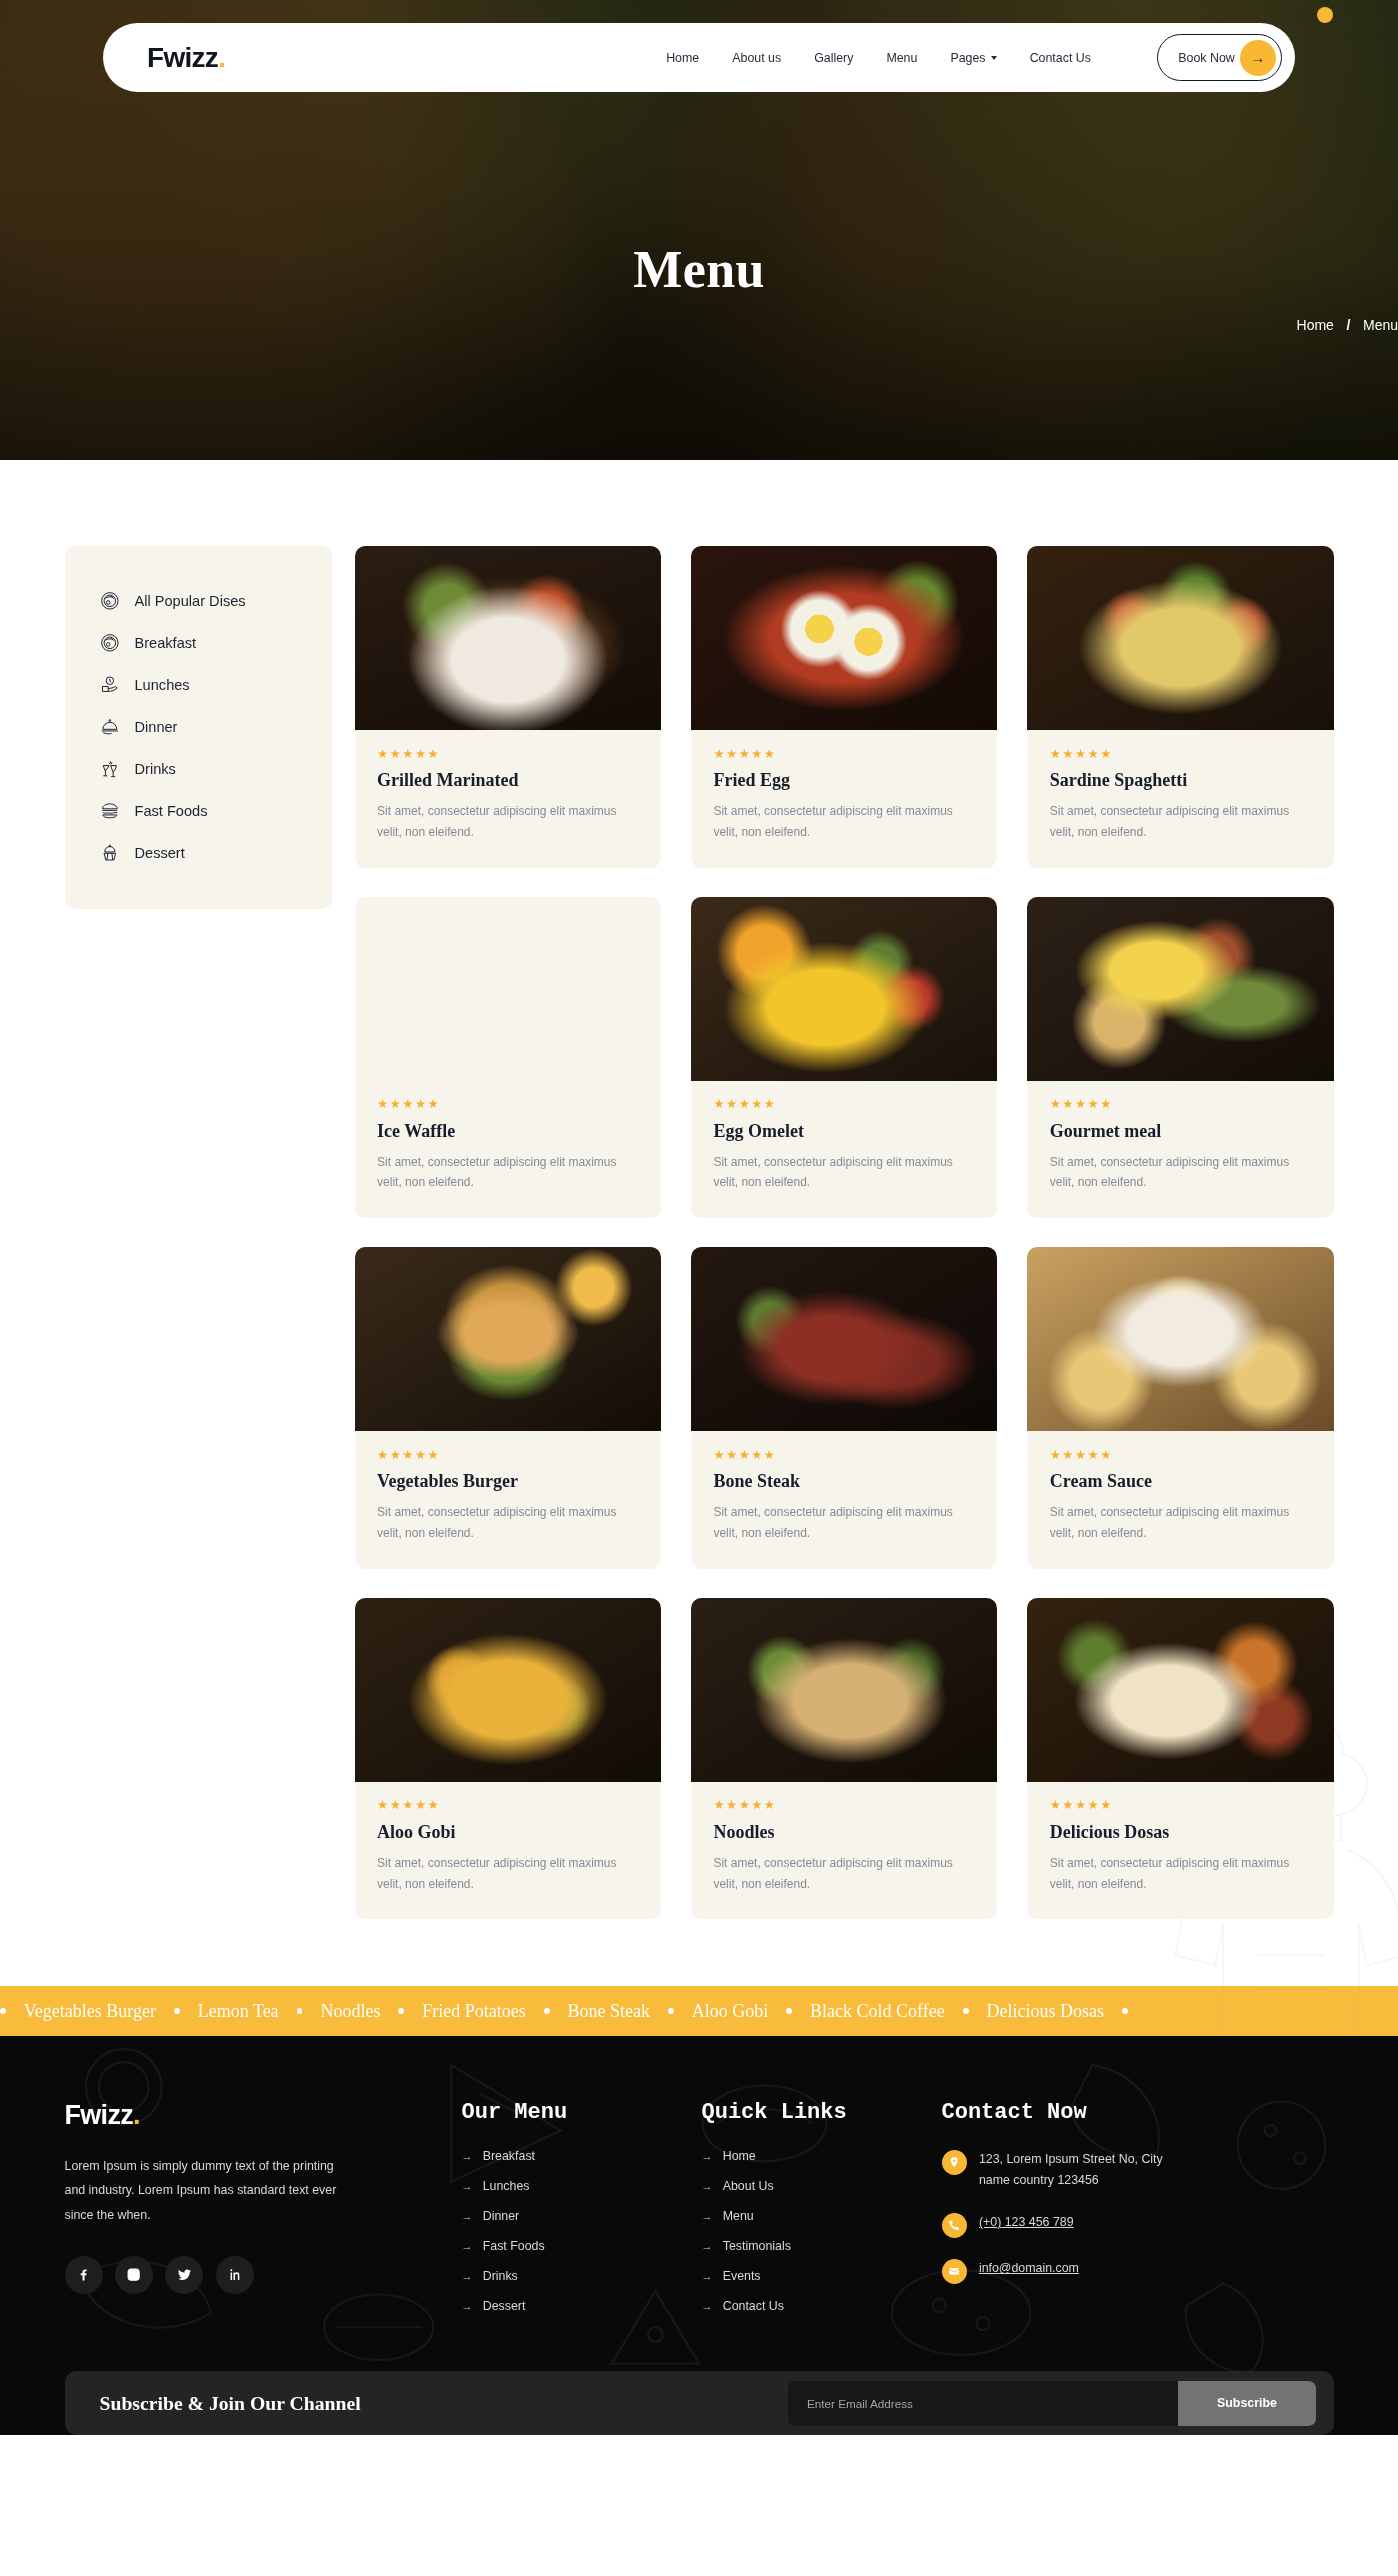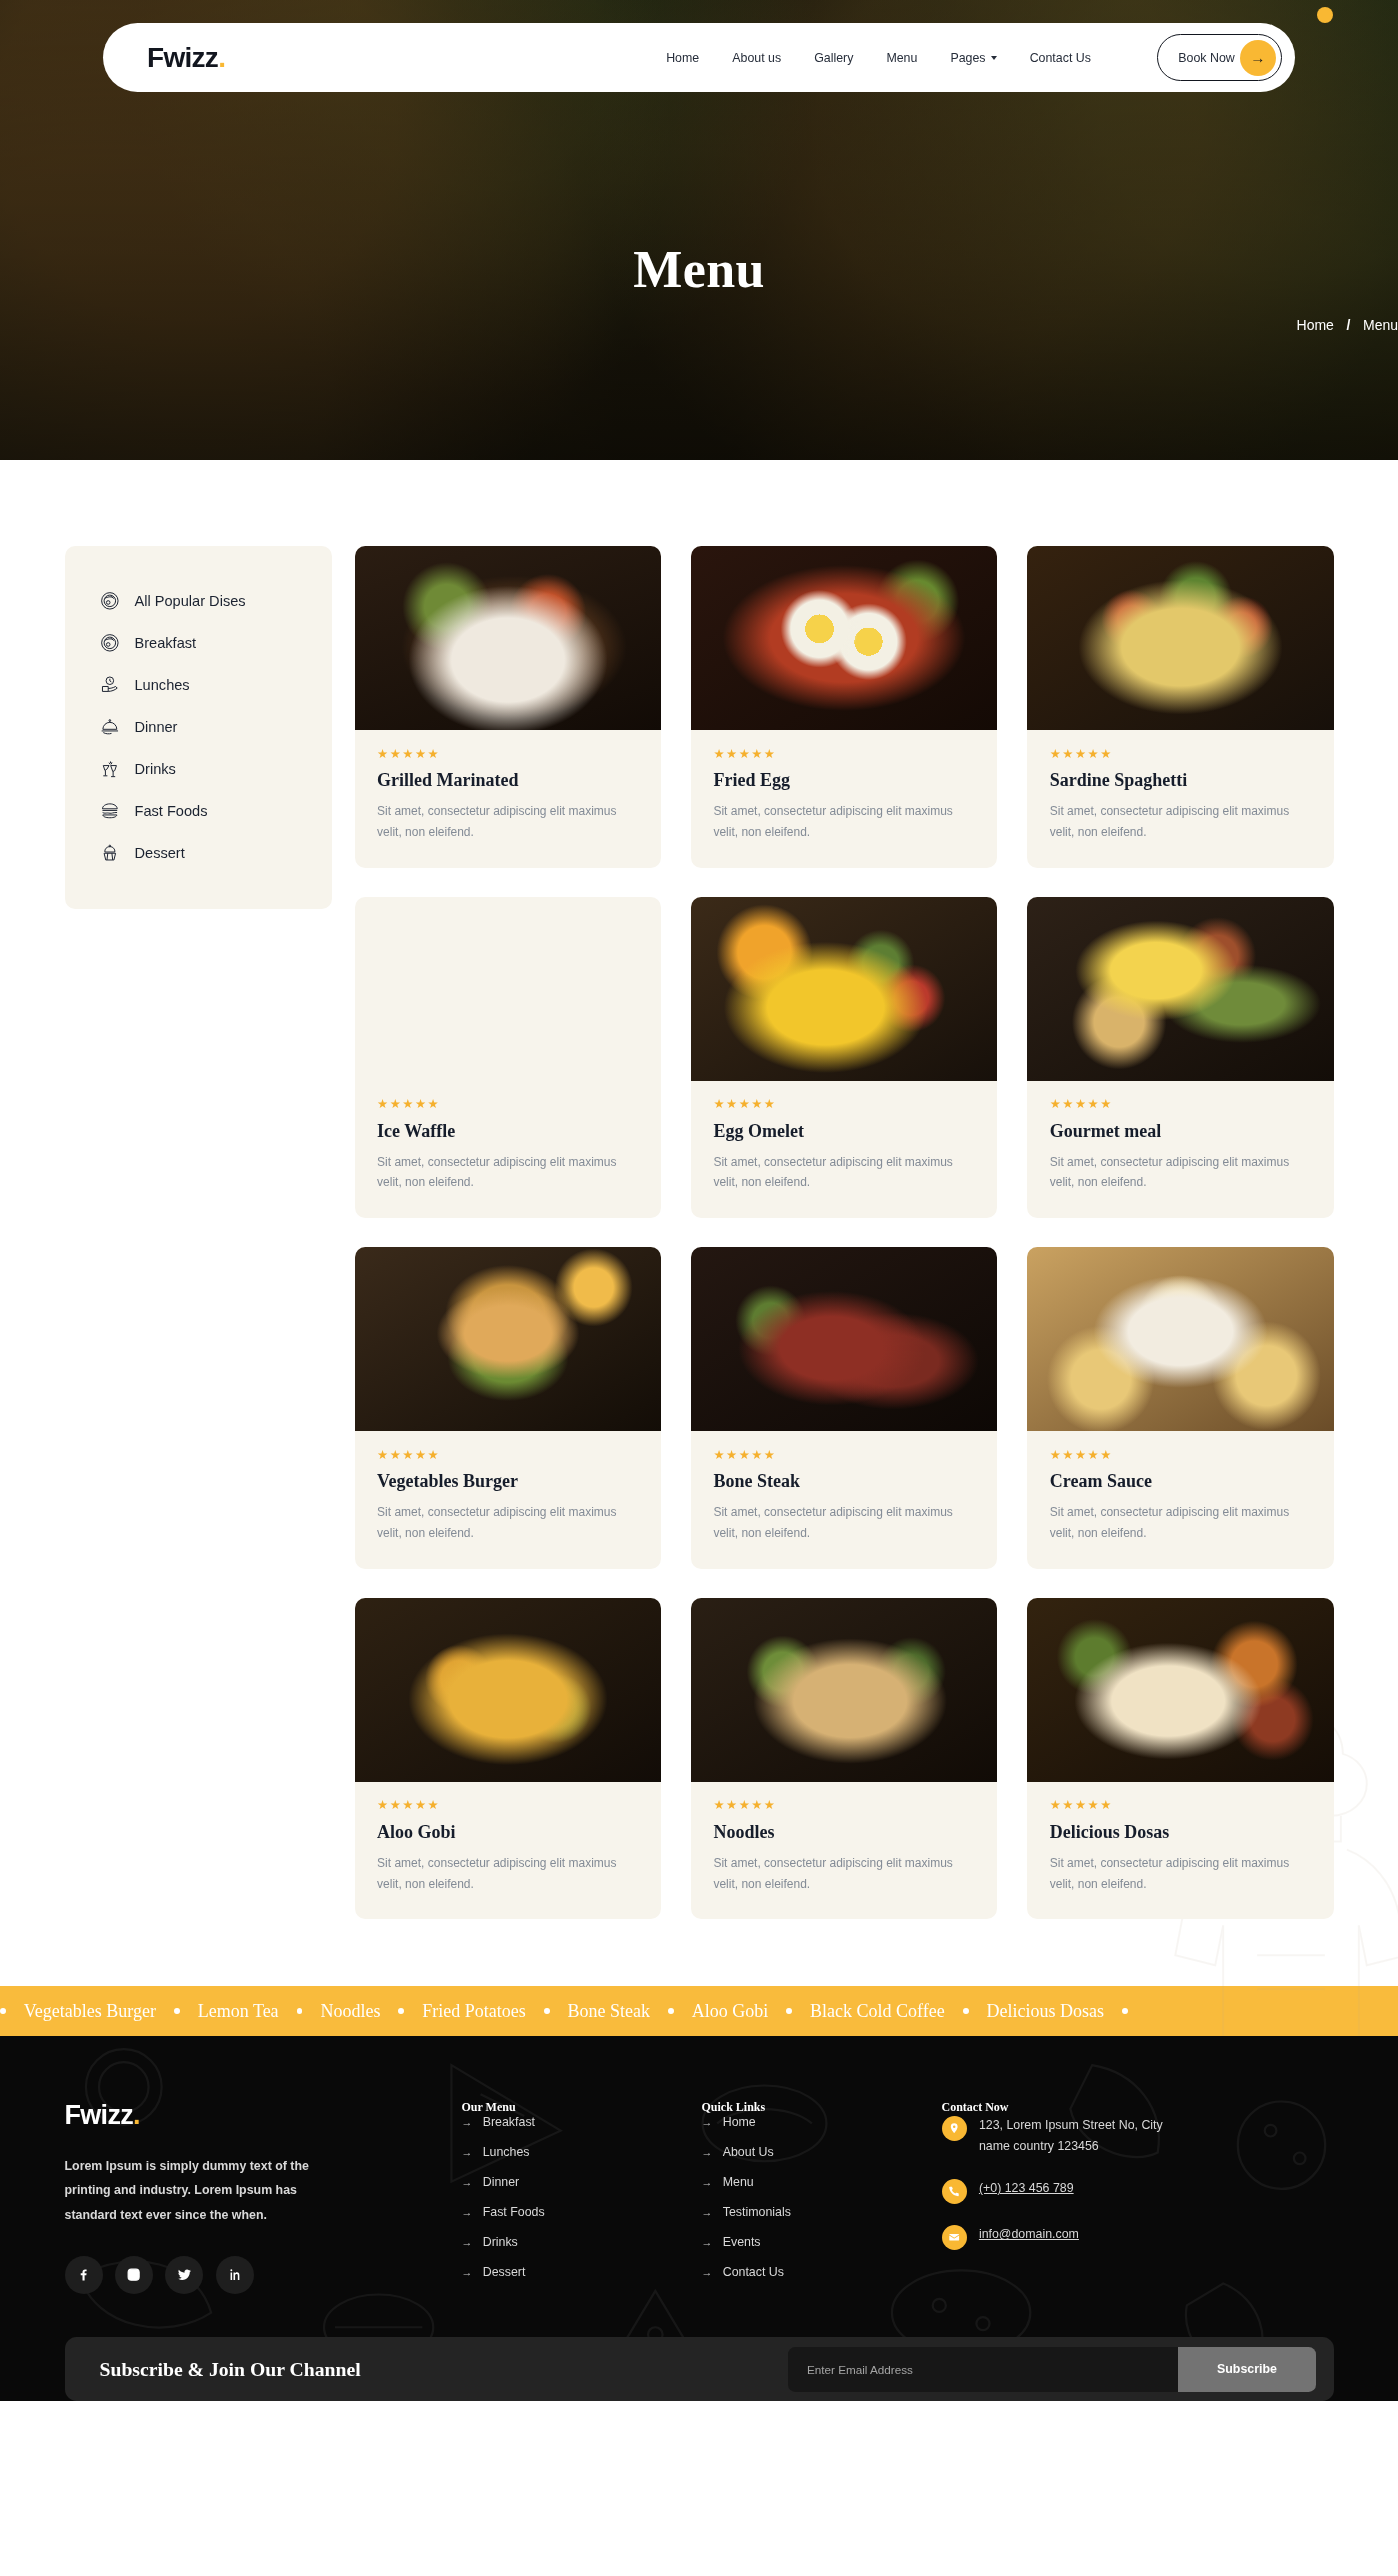--- a/index.html
+++ b/index.html
@@ -187,32 +187,32 @@
   
   .footer{
     background:#090909; position:relative; padding:64px 0 0; overflow:hidden;
   }
   .doodles{ position:absolute; inset:0; opacity:.055; pointer-events:none; }
   .fwrap{ width:1269px; margin:0 auto; position:relative; z-index:2; }
   .fcols{ display:flex; }
   .fbrand{ width:397px; flex:0 0 397px; }
   .flogo{ font-size:27px; font-weight:700; color:#ffffff; letter-spacing:-0.7px; }
   .flogo .dot{ color:#f9b833; }
-  .fabout{ margin-top:23px; font-size:12.4px; line-height:1.95; color:#d9d9d9; max-width:284px;font-weight:bold; }
+  .fabout{ margin-top:23px; font-size:12.4px; line-height:1.95; color:#d9d9d9; max-width:284px; }
   .socials{ margin-top:29px; display:flex; gap:12.4px; }
   .soc{
     width:38px;height:38px;border-radius:50%;background:#1e1e1e;
     display:flex;align-items:center;justify-content:center; text-decoration:none;
   }
   .soc svg{ width:15.3px;height:15.3px; fill:#fff; }
 
   .fcol{ width:240px; flex:0 0 240px; }
   .fcol.wide{ width:313px; flex:0 0 313px; }
   .fhead{
-    font-family:Liberation Serif, serif; font-size:12px; color:#ffffff; font-weight:700; 
+    font-family:Liberation Mono, monospace; font-size:22px; color:#ffffff; font-weight:700; margin-bottom:24px;
   }
   .flink{
     display:flex; align-items:center; gap:10.2px; margin-bottom:16px;
     color:#d9d9d9; font-size:12.4px; text-decoration:none;
   }
   .flink .arr{ color:#c9c9c9; font-size:11px; }
 
   .citem{ display:flex; align-items:flex-start; gap:12.4px; margin-bottom:20.4px; }
   .cico{
     width:25px;height:25px;flex:0 0 25px;border-radius:50%;background:#f9b833;

